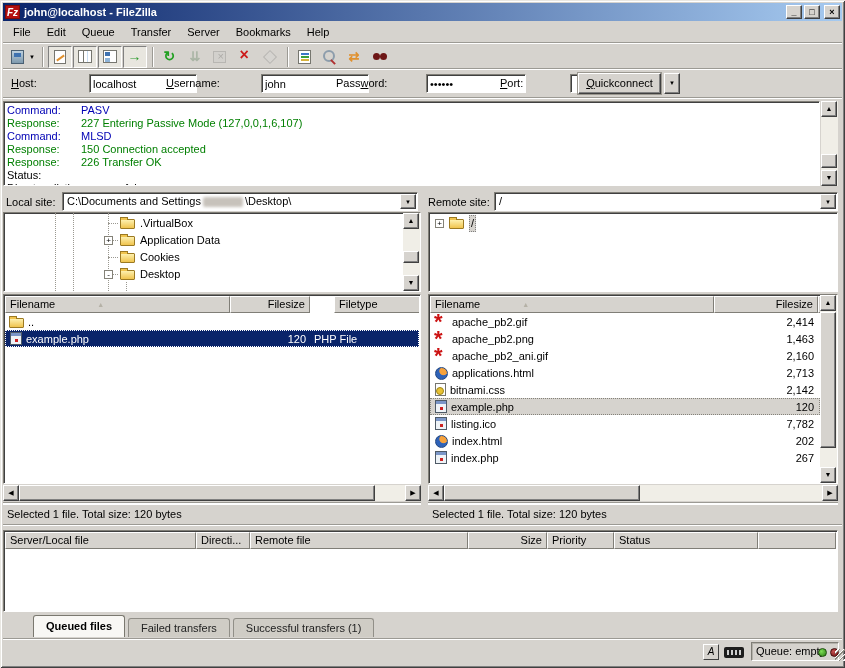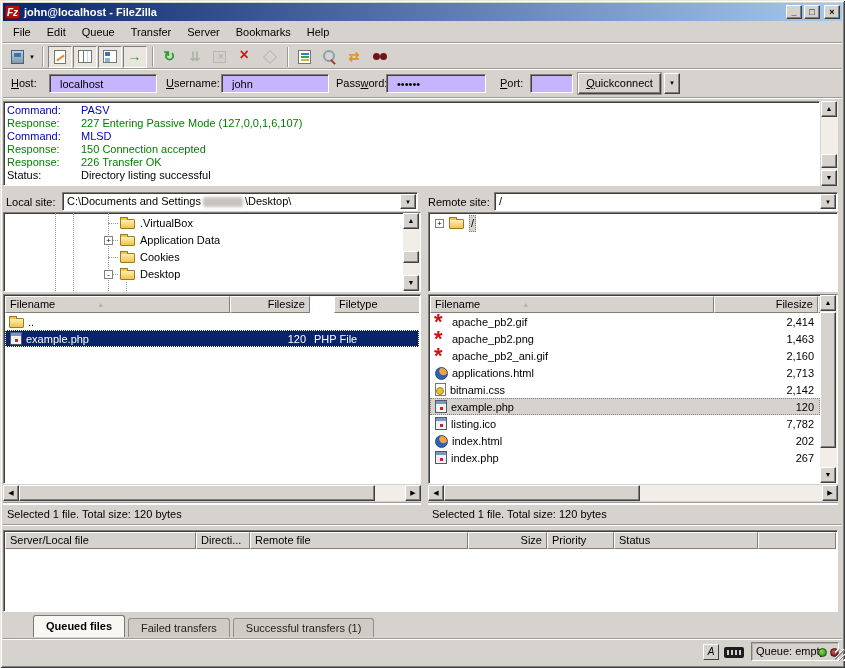--- a/index.html
+++ b/index.html
@@ -47,35 +47,35 @@
   .ic-reconnect::before { content:""; position:absolute; left:4px; top:3px; width:8px; height:8px; border:1px solid #8a8880; background:#d8d6cf; transform:rotate(45deg); }
   .ic-filter { background:#fff; border:1px solid #76766f; width:13px; height:14px; margin:1px 2px; }
   .ic-filter::before { content:""; position:absolute; left:2px; top:2px; width:8px; height:2px; background:#3c78c8; box-shadow:0 3px 0 #3ca03c, 0 6px 0 #d8b23c; }
   .ic-compare::before { content:""; position:absolute; left:2px; top:1px; width:8px; height:8px; border:2px solid #8d9dac; border-radius:50%; }
   .ic-compare::after { content:""; position:absolute; left:11px; top:10px; width:2px; height:6px; background:#b03030; transform:rotate(-45deg); }
   .ic-sync-browse::before { content:"⇄"; color:#e0912f; font-weight:bold; font-size:13px; position:absolute; left:2px; top:0; }
   .ic-find::before { content:""; position:absolute; left:2px; top:4px; width:7px; height:7px; background:#6d1616; border-radius:50%; box-shadow:7px 0 0 #6d1616; }
   
   .quickbar { position:absolute; left:3px; top:70px; right:3px; height:28px; }
   .qc-label { position:absolute; top:7px; }
-  .qc-input { position:absolute; top:4px; height:19px; background:#c4b5fd; border:1px solid; border-color:#807e77 #fff #fff #807e77;
-    box-shadow: inset 1px 1px 0 #404040; font-family:"Liberation Sans", sans-serif; font-size:11px; padding:0 10px; }
+  .qc-input { position:absolute; top:4px; height:19px; background:#ffffff; border:1px solid; border-color:#807e77 #fff #fff #807e77;
+    box-shadow: inset 1px 1px 0 #404040; font-family:"Liberation Sans", sans-serif; font-size:11px; padding:0 3px;margin-left:40px; }
   .qc-btn { position:absolute; left:575px; top:3px; width:83px; height:21px; background:#d6d3ce; border:1px solid; border-color:#fff #404040 #404040 #fff;
     box-shadow: inset -1px -1px 0 #808080, 0 0 0 1px #9a978f; text-align:center; line-height:19px; }
   .qc-drop { position:absolute; left:661px; top:3px; width:16px; height:21px; background:#d6d3ce; border:1px solid; border-color:#fff #404040 #404040 #fff;
     box-shadow: inset -1px -1px 0 #808080; font-size:6px; text-align:center; line-height:19px; }
   
   .sunken { background:#fff; border:1px solid; border-color:#807e77 #fff #fff #807e77; box-shadow: inset 1px 1px 0 #404040; }
   
   .log { position:absolute; left:3px; top:101px; width:817px; height:85px; overflow:hidden; padding:2px 0 0 3px; }
   .log-line { display:flex; line-height:13px; white-space:nowrap; }
   .log-prefix { width:74px; flex:none; }
   .t-command { color: var(--logc,#0000b4); }
   .t-response { color: var(--logr,#007f00); }
-  .t-status { color:#000; }
+  .t-status { color:#000;flex-direction:column; }
   
   .vscroll { position:absolute; width:17px; background:#f0eee7; }
   .hscroll { position:absolute; height:16px; background:#f0eee7; }
   .sb-btn { position:absolute; width:16px; height:16px; background:#d6d3ce; border:1px solid; border-color:#fff #404040 #404040 #fff;
     box-shadow: inset -1px -1px 0 #808080; font-size:7px; text-align:center; line-height:14px; color:#000; }
   .sb-thumb { position:absolute; background:#d6d3ce; border:1px solid; border-color:#fff #404040 #404040 #fff; box-shadow: inset -1px -1px 0 #808080; }
   
   .sitebar-label { position:absolute; top:196px; }
   .combo { position:absolute; top:192px; height:19px; background:#fff; border:1px solid; border-color:#807e77 #fff #fff #807e77;
     box-shadow: inset 1px 1px 0 #404040; line-height:16px; padding-left:4px; white-space:nowrap; overflow:hidden; }

